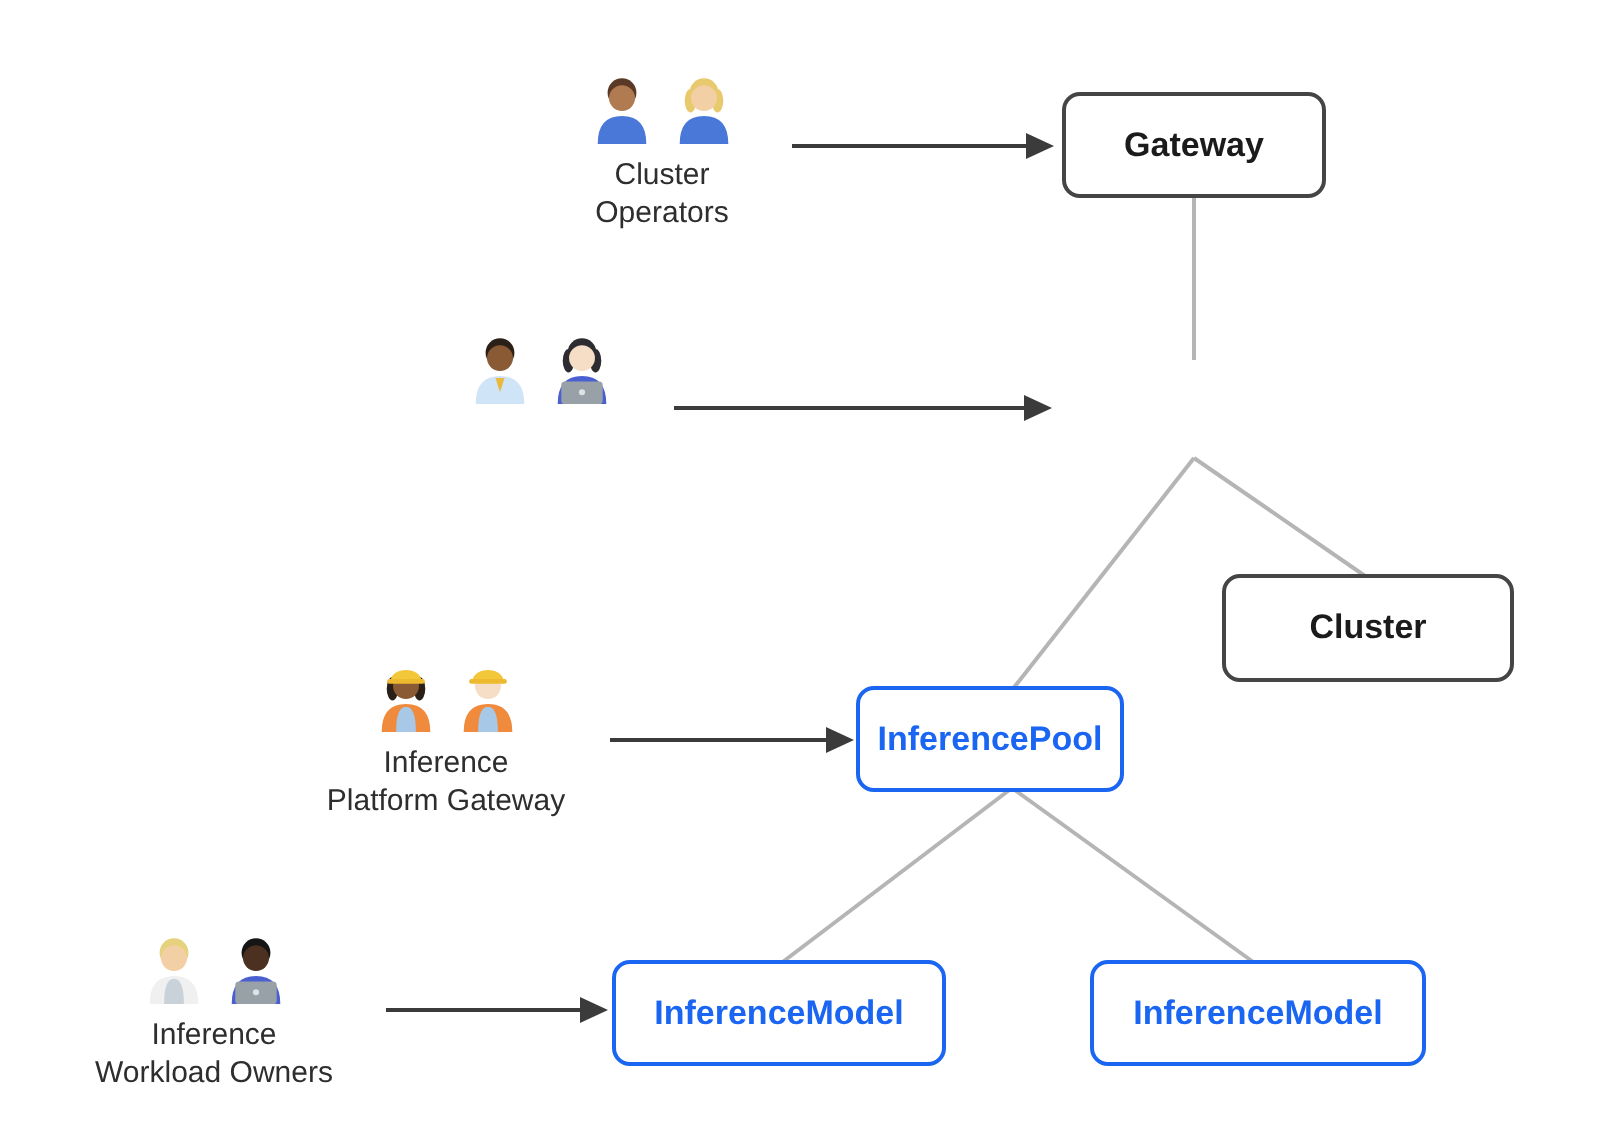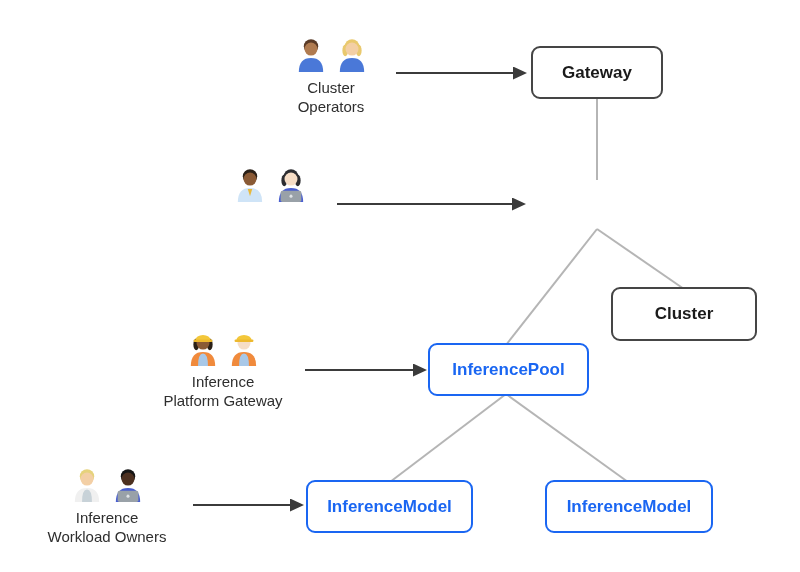--- a/index.html
+++ b/index.html
@@ -71,21 +71,21 @@
       <path d="M305,370 L413,370" marker-end="url(#ah)"></path>
       <path d="M193,505 L290,505" marker-end="url(#ah)"></path>
     </g>
   </svg>
 
   <div class="node" style="left:531px;top:46px;width:132px;height:53px;">Gateway</div>
 
 
   <div class="node" style="left:611px;top:287px;width:146px;height:54px;">Cluster</div>
 
-  <div class="node ext" style="left:428px;top:343px;width:161px;height:53px;">InferencePool</div>
+  <div class="node ext" style="left:428px;top:343px;width:134px;height:53px;">InferencePool</div>
 
   <div class="node ext" style="left:306px;top:480px;width:167px;height:53px;">InferenceModel</div>
 
   <div class="node ext" style="left:545px;top:480px;width:168px;height:53px;">InferenceModel</div>
 
   <div class="persona" style="left:256px;top:36px;">
     <div class="icons">
       <span class="person"><svg viewBox="0 0 40 40" width="36" height="36">
             <circle cx="20" cy="11.5" r="8" fill="#5a3a26"></circle>
             <circle cx="20" cy="14.5" r="7.2" fill="#b07b50"></circle>

